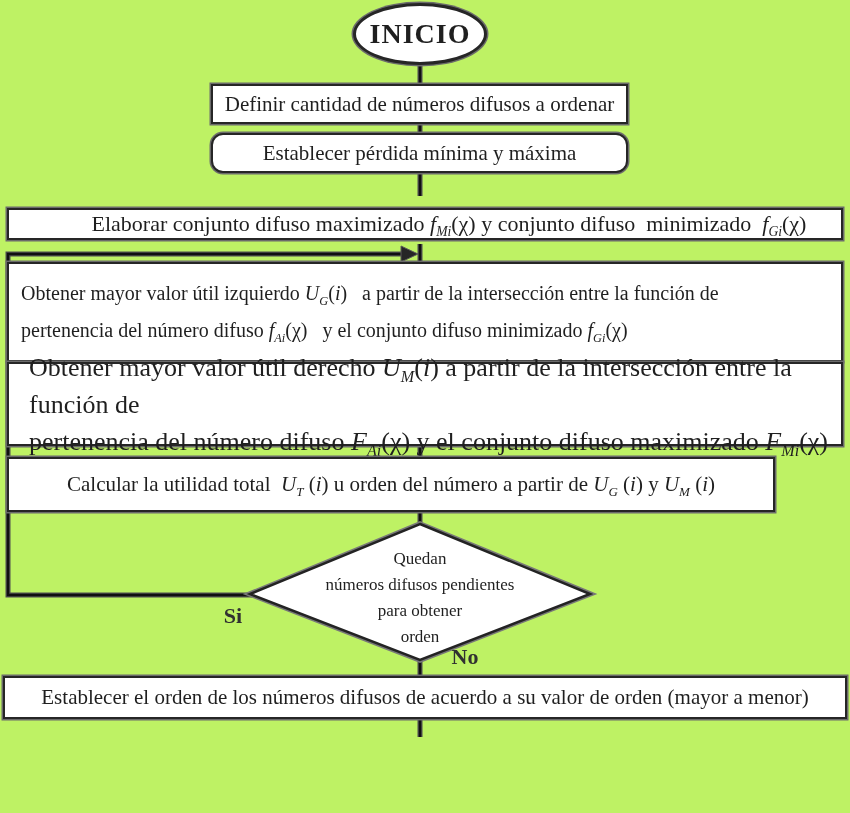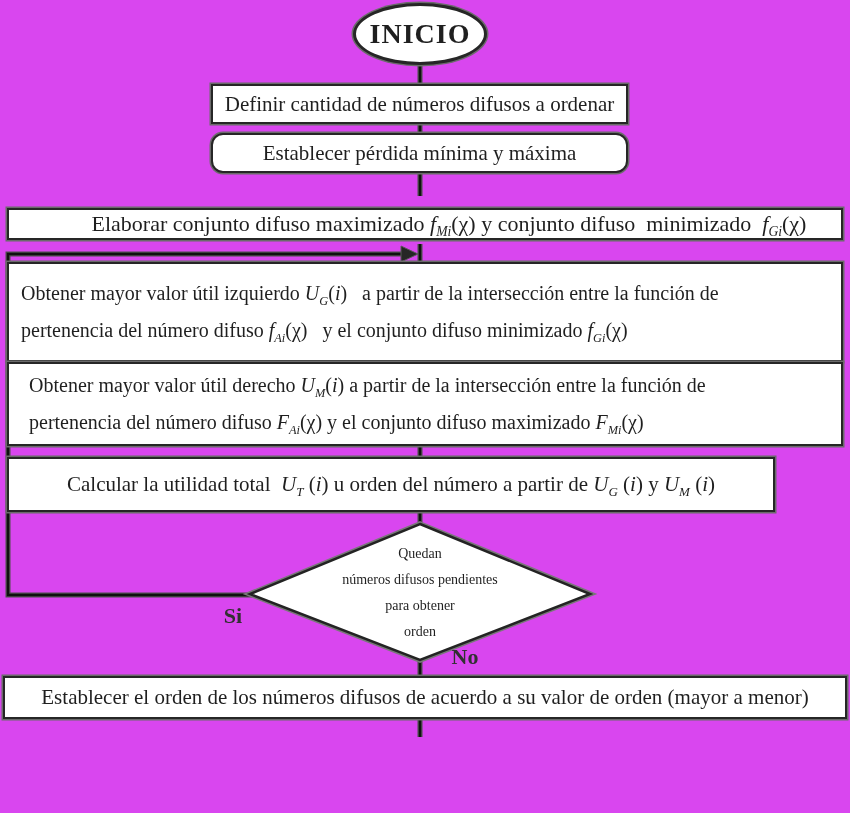--- a/index.html
+++ b/index.html
@@ -1,49 +1,49 @@
 <!DOCTYPE html>
 <html><head>
 <meta charset="utf-8">
 <style>
   html,body{margin:0;padding:0;background:#000;}
   .canvas{
-    position:relative;width:850px;height:813px;background:#d946ef;overflow:hidden;
+    position:relative;width:850px;height:813px;background:#bef264;overflow:hidden;
     font-family:"Liberation Serif","DejaVu Serif",serif;color:#1f1f1f;
   }
   .canvas svg{position:absolute;left:0;top:0;z-index:1;}
   .edge-outer{stroke:#4e4e4e;stroke-width:5;fill:none;}
   .edge-inner{stroke:#101010;stroke-width:2.4;fill:none;}
   .arrowhead{fill:#262626;stroke:#5a5a5a;stroke-width:1;}
   .diamond-fringe{fill:none;stroke:#787878;stroke-width:5.5;}
   .diamond-shape{fill:#ffffff;stroke:#232323;stroke-width:2.5;}
   .node{
     position:absolute;z-index:2;box-sizing:border-box;background:#ffffff;
     border:2px solid #262626;box-shadow:0 0 0 1.5px #6b6b6b;
     display:flex;align-items:center;justify-content:center;text-align:center;
   }
   .single{white-space:pre;}
   .multi{justify-content:flex-start;text-align:left;white-space:pre-wrap;}
   .terminator{border-radius:50%;border-width:3px;font-weight:bold;}
   .diamond-text{
-    position:absolute;z-index:2;display:flex;align-items:center;justify-content:center;
-    text-align:center;white-space:pre-line;font-size:14px;line-height:26px;
+    position:absolute;z-index:2;display:flex;align-items:flex-end;justify-content:center;
+    text-align:center;white-space:pre-line;font-size:17px;line-height:26px;
   }
   .branch-label{
     position:absolute;z-index:2;font-weight:bold;font-size:22px;color:#313131;
     width:56px;text-align:center;
   }
   sub{font-size:62%;line-height:0;font-style:italic;}
   
   .n-start{left:353px;top:3px;width:134px;height:62px;font-size:28px;letter-spacing:1px;}
   .n-s1{left:211px;top:84px;width:417px;height:40px;font-size:21px;}
   .n-s2{left:211px;top:133px;width:417px;height:40px;font-size:21px;border-radius:12px;}
   .n-s3{left:7px;top:208px;width:836px;height:32px;font-size:22px;padding-left:48px;}
   .n-s4{left:7px;top:262px;width:836px;height:100px;font-size:20px;line-height:37px;padding-left:12px;}
-  .n-s5{left:7px;top:362px;width:836px;height:84px;font-size:20px;line-height:37px;padding-left:20px;}
+  .n-s5{left:7px;top:362px;width:836px;height:84px;font-size:26px;line-height:37px;padding-left:20px;}
   .n-s6{left:7px;top:457px;width:768px;height:55px;font-size:21px;}
   .n-s7{left:3px;top:676px;width:844px;height:43px;font-size:21px;}
   .n-end{left:379px;top:734px;width:78px;height:76px;font-size:27px;}
   .n-decision{left:280px;top:536px;width:280px;height:114px;}
   .n-yes{left:205px;top:567px;margin-top:36px;}
   .n-no{left:437px;top:644px;}
 </style>
 </head>
 <body>
 

